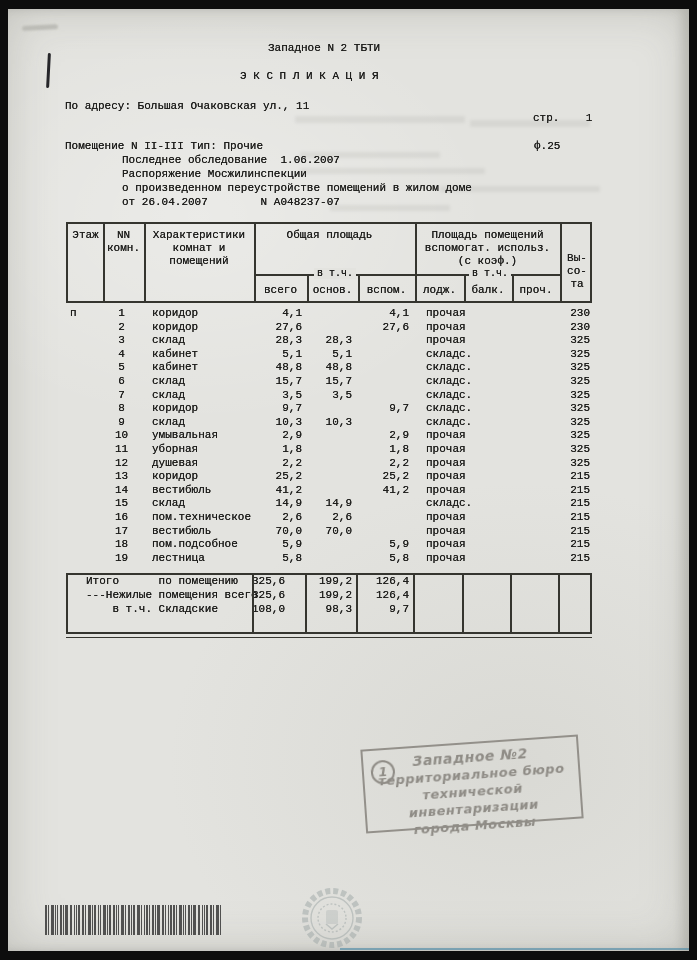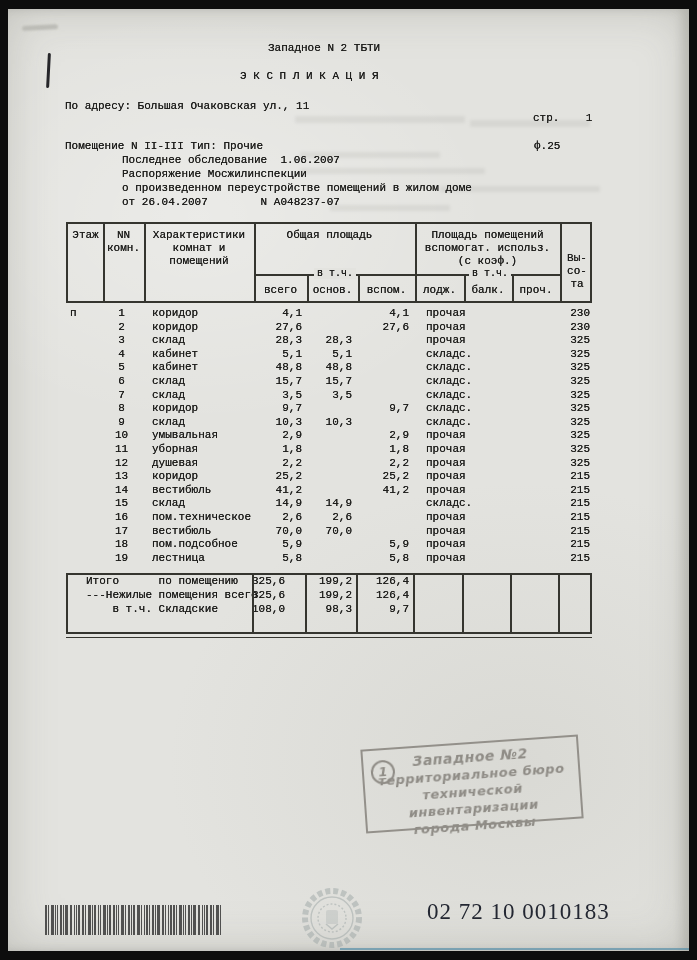--- a/index.html
+++ b/index.html
@@ -471,20 +471,19 @@
       <div class="bar" style="width: 3px; margin-right: 1px;"></div>
       <div class="bar" style="width: 1px; margin-right: 1px;"></div>
     </div>
   <svg class="seal" width="64" height="64" viewBox="0 0 64 64">
     <circle cx="32" cy="32" r="27" fill="none" stroke="#96a0a0" stroke-width="6" stroke-dasharray="5 3"></circle>
     <circle cx="32" cy="32" r="21" fill="none" stroke="#96a0a0" stroke-width="1.4"></circle>
     <circle cx="32" cy="32" r="14" fill="none" stroke="#96a0a0" stroke-width="1.4" stroke-dasharray="2 2"></circle>
     <rect x="26" y="24" width="12" height="14" rx="2" fill="#96a0a0" opacity="0.55"></rect>
     <path d="M26 38 L32 43 L38 38" fill="none" stroke="#96a0a0" stroke-width="1.5"></path>
   </svg>
-  <div class="invnum">02 72 10 0010183</div>
   <div class="blueline"></div>
 
   <div class="edge" style="left:0;top:0;width:697px;height:9px;"></div>
   <div class="edge" style="left:0;top:0;width:8px;height:960px;"></div>
   <div class="edge" style="left:689px;top:0;width:8px;height:960px;"></div>
   <div class="edge" style="left:0;top:951px;width:697px;height:9px;"></div>
 </div>
 
 </body></html>

